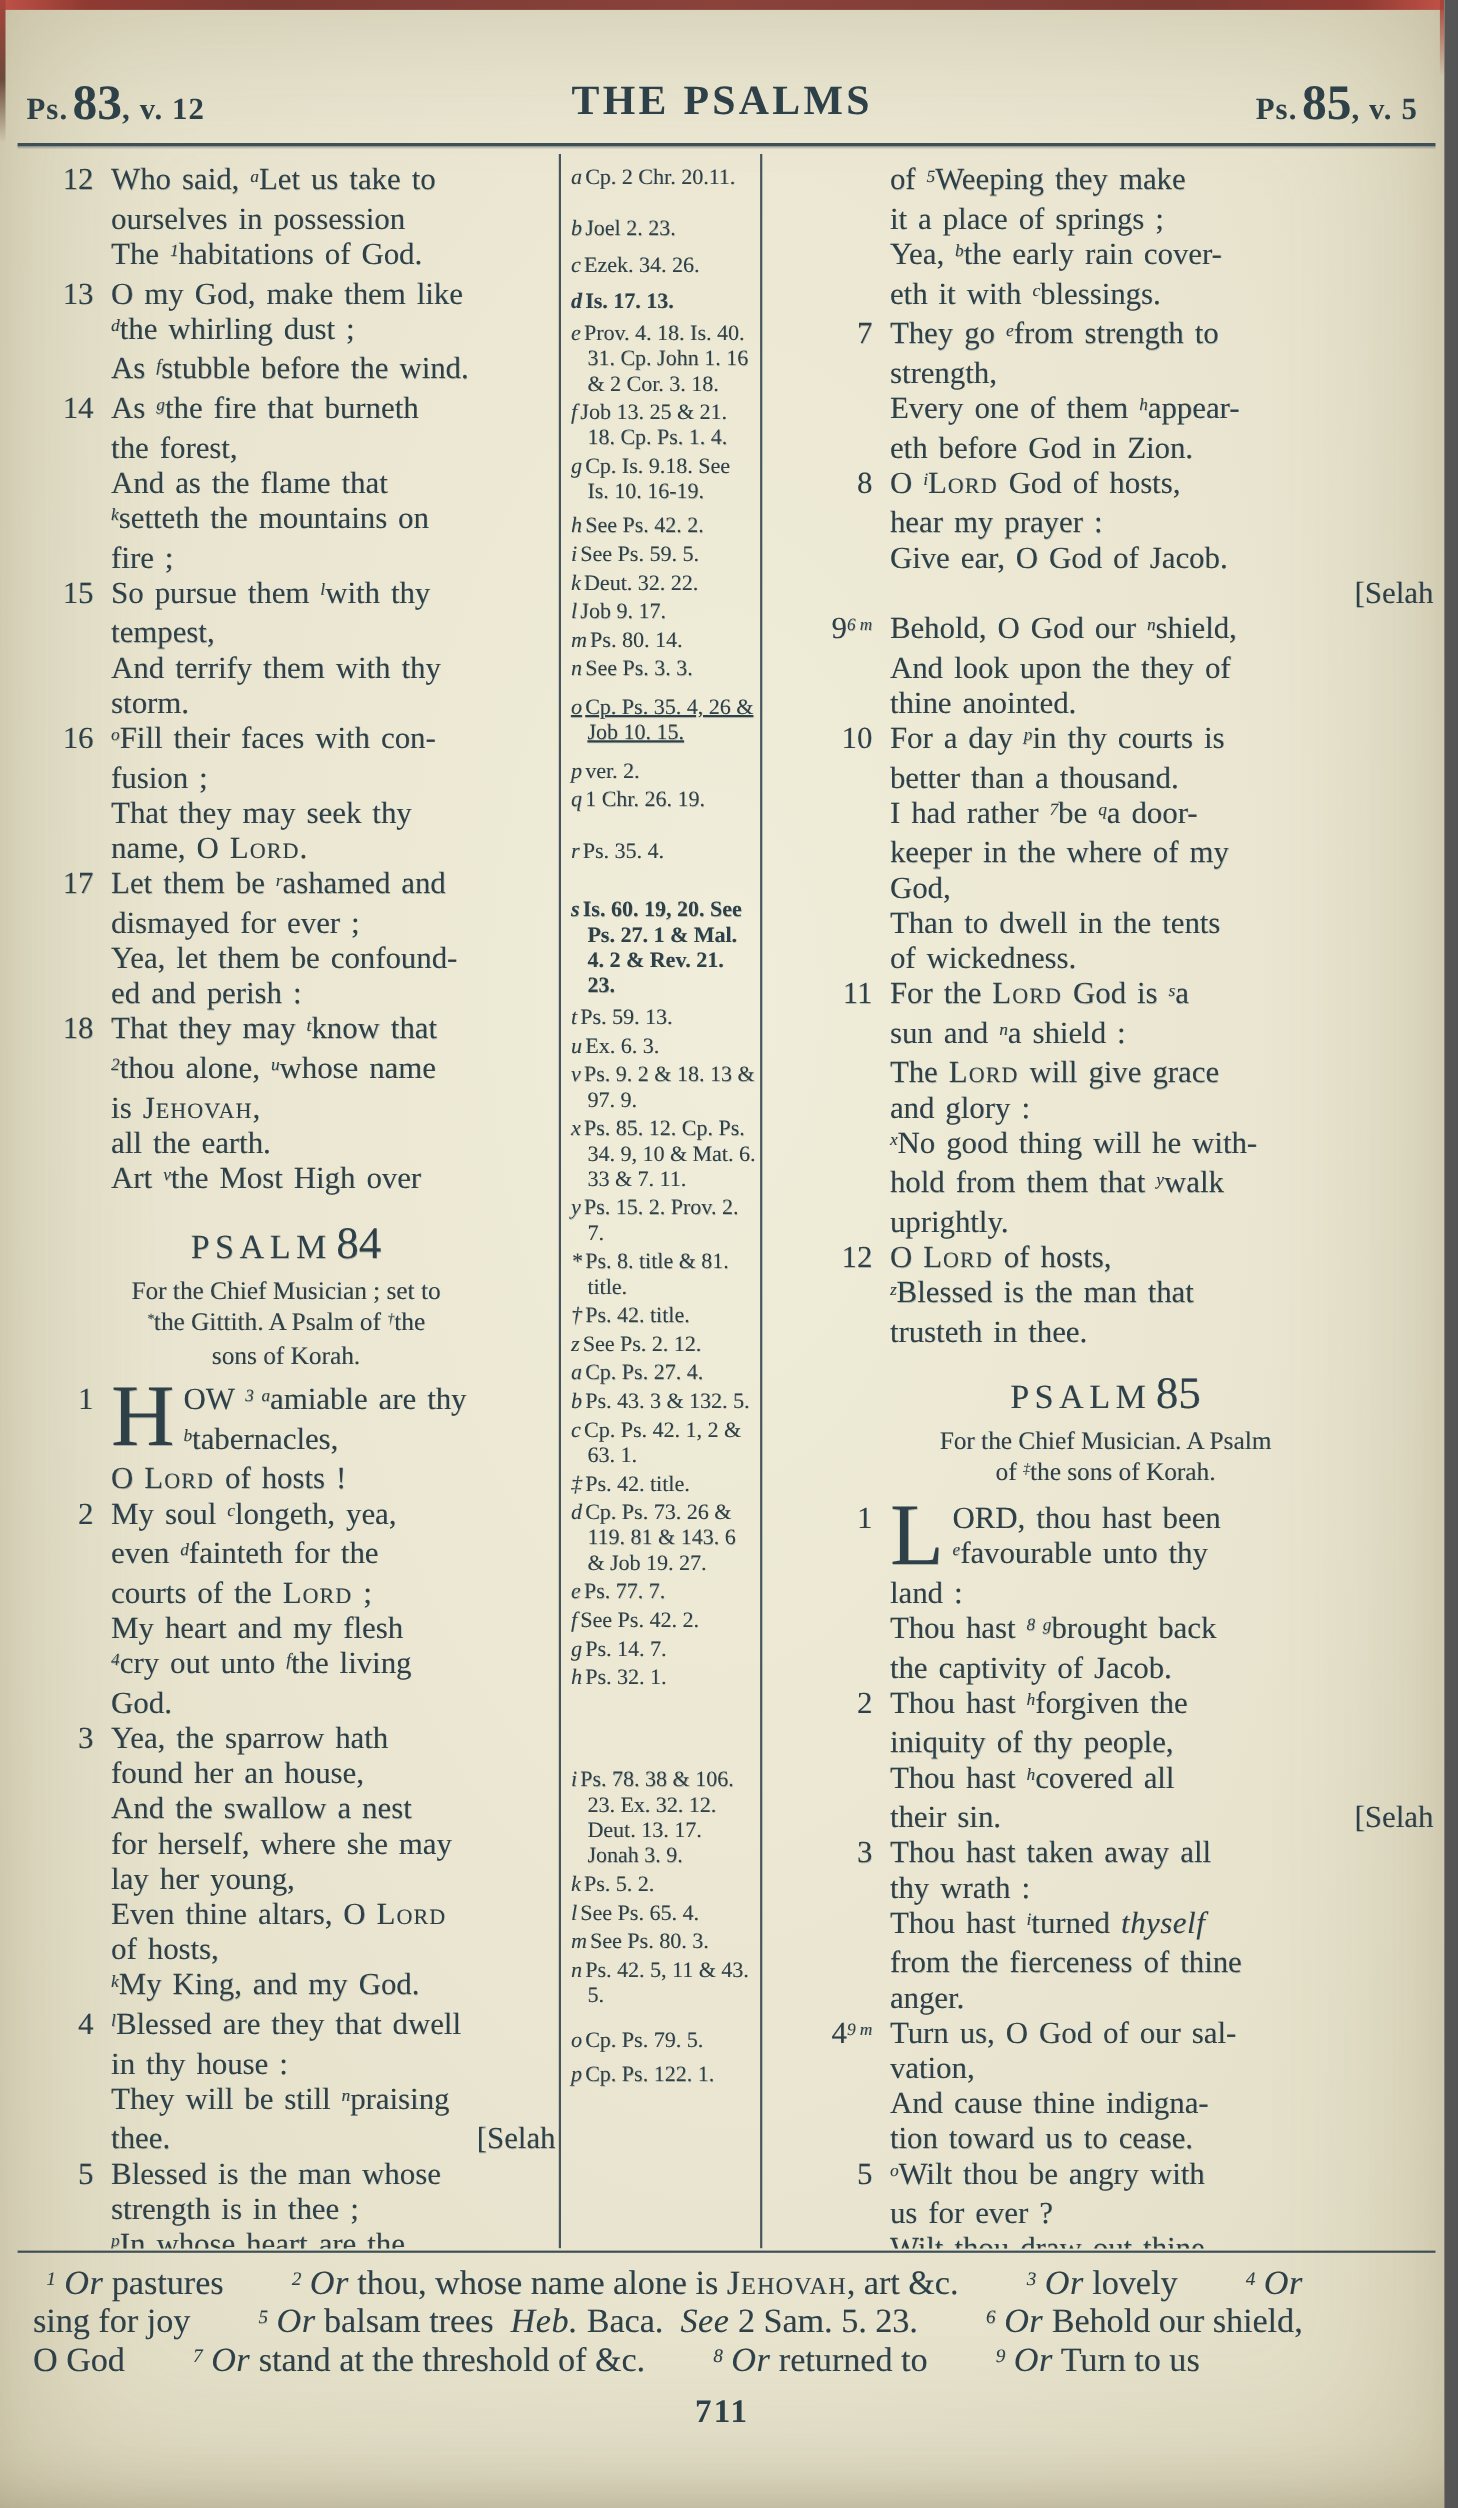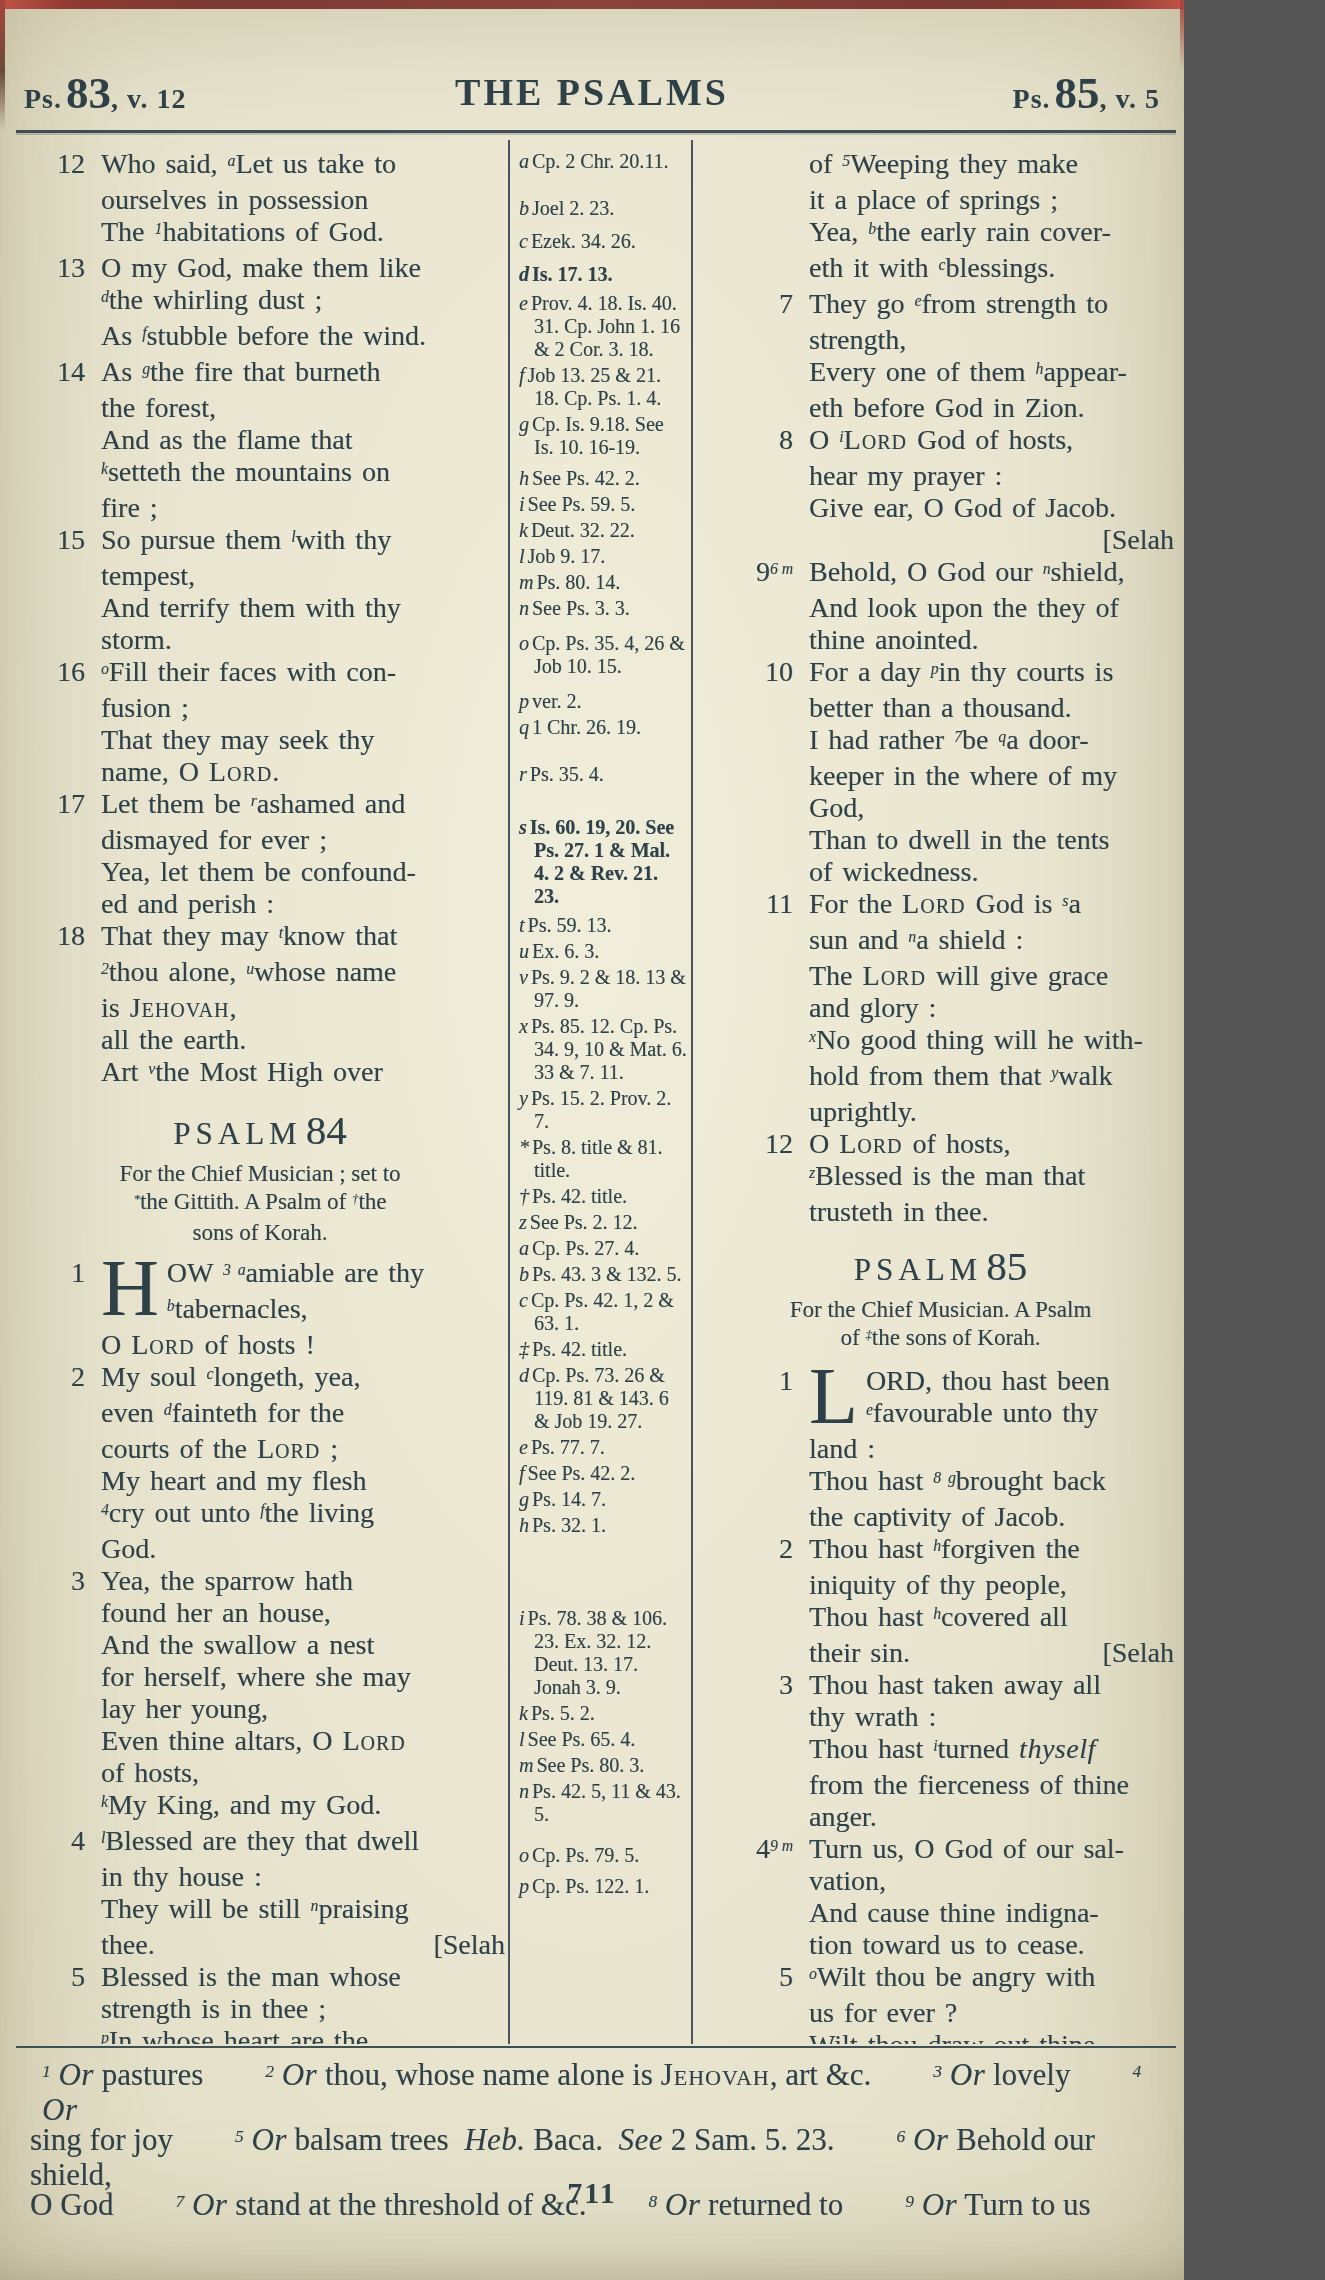--- a/index.html
+++ b/index.html
@@ -1,17 +1,17 @@
 <!DOCTYPE html>
 <html><head>
 <meta charset="utf-8">
 <style>
   html,body{margin:0;padding:0;background:#555;}
   .page{
-    position:relative;width:1184px;height:2280px;overflow:hidden;
+    position:relative;width:1313px;height:2280px;overflow:hidden;
     background:radial-gradient(ellipse at 50% 40%, #f0edda 0%, #e9e5d0 55%, #e0dbc2 100%);
     box-shadow:inset 0 0 150px rgba(120,105,65,.30), inset 0 -30px 60px -40px rgba(90,80,50,.4);
     color:#2e4048;
     font-family:"Liberation Serif","DejaVu Serif",serif;
   }
   .top-edge{position:absolute;top:0;left:0;right:0;height:9px;
     background:linear-gradient(90deg,#c05247 0%,#8f3a32 6%,#7c3a35 18%,#8a423b 50%,#7c3a35 82%,#8f3a32 94%,#c05247 100%);}
   .edge-l{position:absolute;top:0;left:0;width:5px;height:130px;background:linear-gradient(#a8443b,#6b4a3a 55%,rgba(107,74,58,0));}
   .edge-r{position:absolute;top:0;right:0;width:4px;height:70px;background:linear-gradient(#a8443b,rgba(107,74,58,0));}
 
@@ -179,21 +179,21 @@
         <div class="ref-entry" style="margin-top: 10px; font-weight: bold;"><span class="ref-mark">d</span>Is. 17. 13.</div>
         <div class="ref-entry" style="margin-top: 6px;"><span class="ref-mark">e</span>Prov. 4. 18. Is. 40. 31. Cp. John 1. 16 &amp; 2 Cor. 3. 18.</div>
         <div class="ref-entry"><span class="ref-mark">f</span>Job 13. 25 &amp; 21. 18. Cp. Ps. 1. 4.</div>
         <div class="ref-entry"><span class="ref-mark">g</span>Cp. Is. 9.18. See Is. 10. 16-19.</div>
         <div class="ref-entry" style="margin-top: 8px;"><span class="ref-mark">h</span>See Ps. 42. 2.</div>
         <div class="ref-entry"><span class="ref-mark">i</span>See Ps. 59. 5.</div>
         <div class="ref-entry"><span class="ref-mark">k</span>Deut. 32. 22.</div>
         <div class="ref-entry"><span class="ref-mark">l</span>Job 9. 17.</div>
         <div class="ref-entry"><span class="ref-mark">m</span>Ps. 80. 14.</div>
         <div class="ref-entry"><span class="ref-mark">n</span>See Ps. 3. 3.</div>
-        <div class="ref-entry" style="margin-top: 12px;"><span class="ref-mark">o</span>Cp. Ps. 35. 4, 26 &amp; Job 10. 15.</div>
+        <div class="ref-entry" style="margin-top: 12px; text-decoration: underline;"><span class="ref-mark">o</span>Cp. Ps. 35. 4, 26 &amp; Job 10. 15.</div>
         <div class="ref-entry" style="margin-top: 12px;"><span class="ref-mark">p</span>ver. 2.</div>
         <div class="ref-entry"><span class="ref-mark">q</span>1 Chr. 26. 19.</div>
         <div class="ref-entry" style="margin-top: 24px;"><span class="ref-mark">r</span>Ps. 35. 4.</div>
         <div class="ref-entry" style="margin-top: 30px; font-weight: bold;"><span class="ref-mark">s</span>Is. 60. 19, 20. See Ps. 27. 1 &amp; Mal. 4. 2 &amp; Rev. 21. 23.</div>
         <div class="ref-entry" style="margin-top: 6px;"><span class="ref-mark">t</span>Ps. 59. 13.</div>
         <div class="ref-entry"><span class="ref-mark">u</span>Ex. 6. 3.</div>
         <div class="ref-entry"><span class="ref-mark">v</span>Ps. 9. 2 &amp; 18. 13 &amp; 97. 9.</div>
         <div class="ref-entry"><span class="ref-mark">x</span>Ps. 85. 12. Cp. Ps. 34. 9, 10 &amp; Mat. 6. 33 &amp; 7. 11.</div>
         <div class="ref-entry"><span class="ref-mark">y</span>Ps. 15. 2. Prov. 2. 7.</div>
         <div class="ref-entry"><span class="ref-mark">*</span>Ps. 8. title &amp; 81. title.</div>

